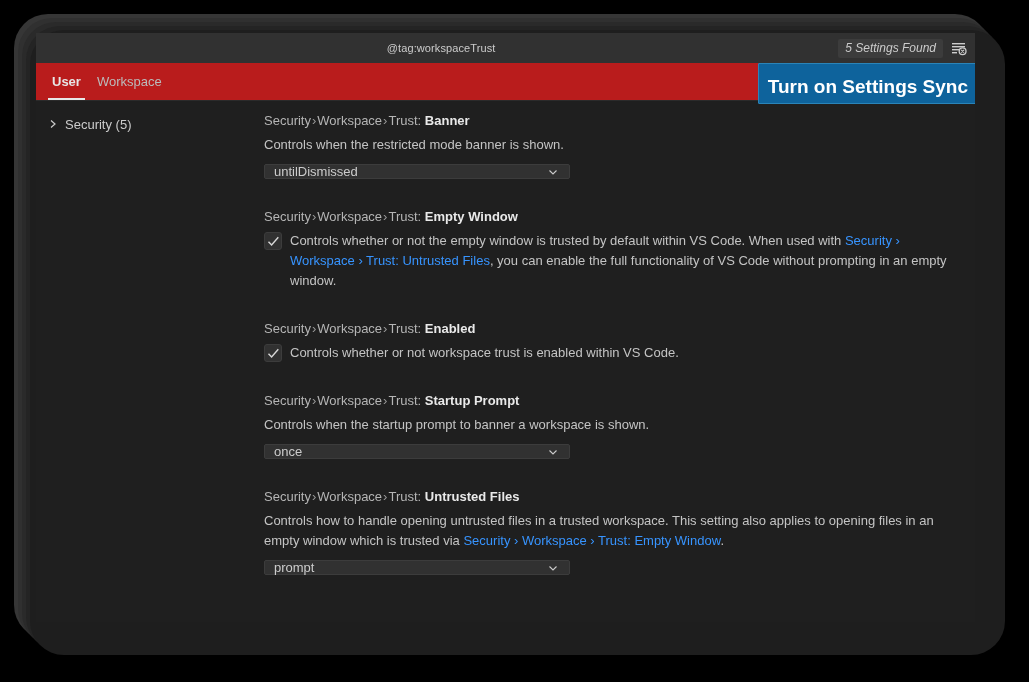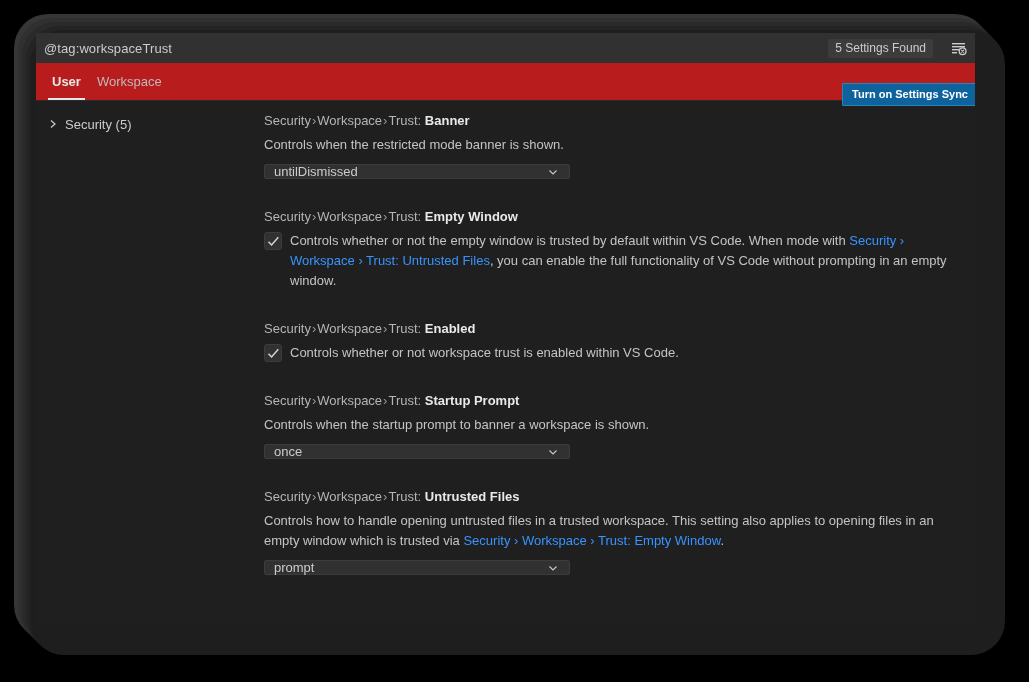--- a/index.html
+++ b/index.html
@@ -45,31 +45,33 @@
     align-items: center;
     padding: 0 6px 0 8px;
   }
   #search-input {
     flex: 1;
     background: transparent;
     border: none;
     outline: none;
     color: #cccccc;
     font-family: "Liberation Sans", sans-serif;
-    font-size: 13px;
+    font-size: 11px;
     letter-spacing: 0.1px;
+    text-align: center;
   }
   #settings-found-badge {
     background: #3c3c3c;
     color: #cccccc;
     font-size: 12px;
     padding: 2px 7px 3px;
     border-radius: 2px;
     white-space: nowrap;
-    margin-right: 16px;
+    margin-right: 6px;
+    font-style: italic;
   }
   #clear-filter-icon {
     width: 20px; height: 20px;
     display: flex; align-items: center; justify-content: center;
     cursor: pointer;
   }
 
   
   #tab-row {
     position: relative;
@@ -95,27 +97,27 @@
     position: absolute;
     left: 4px; right: 4px; bottom: 0;
     height: 2px;
     background: #e7e7e7;
   }
   .tab-inactive { color: #bbbbbb; }
 
   #settings-sync-button {
     position: absolute;
     right: -3px;
-    top: 20px;
+    top: 0;
     background: #0e639c;
     border: 1px solid #2a84b8;
     color: #ffffff;
-    font-size: 11px;
+    font-size: 19px;
     font-weight: bold;
-    padding: 4px 9px 5px;
+    padding: 12px 9px 5px;
     cursor: pointer;
     border-radius: 1px;
     white-space: nowrap;
   }
 
   
   #body-split { display: flex; height: calc(589px - 30px - 38px); }
 
   
   #toc {
@@ -269,21 +271,21 @@
           <span>Security</span><span class="sep">›</span><span>Workspace</span><span class="sep">›</span><span>Trust:</span>
           <b>Empty Window</b>
         </div>
         <div class="desc-with-check">
           <span class="checkbox">
             <svg width="13" height="13" viewBox="0 0 13 13">
               <path d="M1.5 6.8 L4.6 10 L11.3 2.3" fill="none" stroke="#d8d8d8" stroke-width="1.4"></path>
             </svg>
           </span>
           <div class="setting-desc">
-            <span>Controls whether or not the empty window is trusted by default within VS Code. When mode with </span><a>Security › Workspace › Trust: Untrusted Files</a><span>, you can enable the full functionality of VS Code without prompting in an empty window.</span>
+            <span>Controls whether or not the empty window is trusted by default within VS Code. When used with </span><a>Security › Workspace › Trust: Untrusted Files</a><span>, you can enable the full functionality of VS Code without prompting in an empty window.</span>
           </div>
         </div>
       </div>
 
       <div class="setting-row">
         <div class="setting-title">
           <span>Security</span><span class="sep">›</span><span>Workspace</span><span class="sep">›</span><span>Trust:</span>
           <b>Enabled</b>
         </div>
         <div class="desc-with-check">

